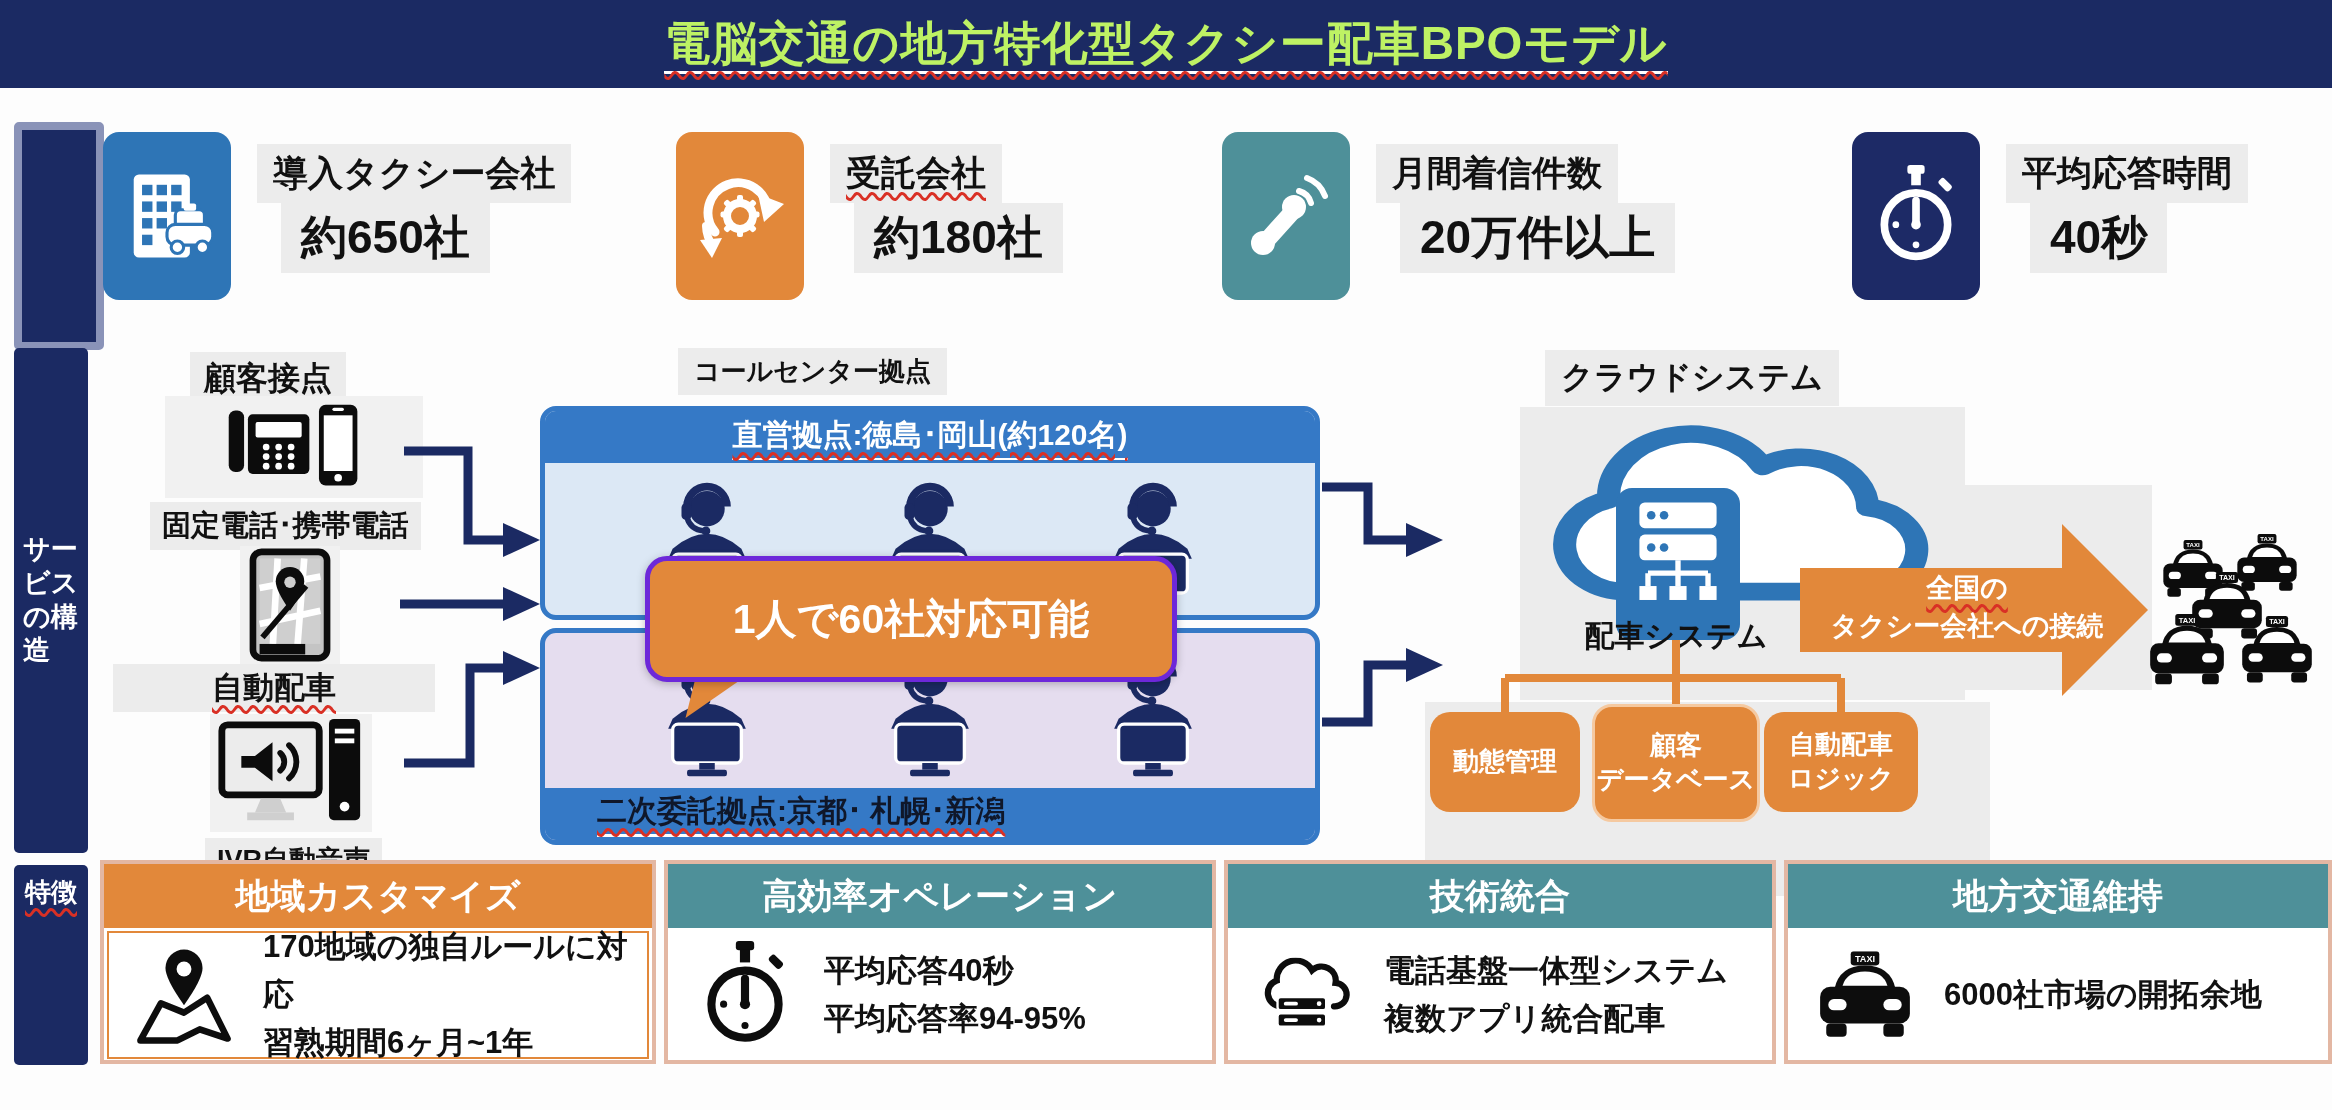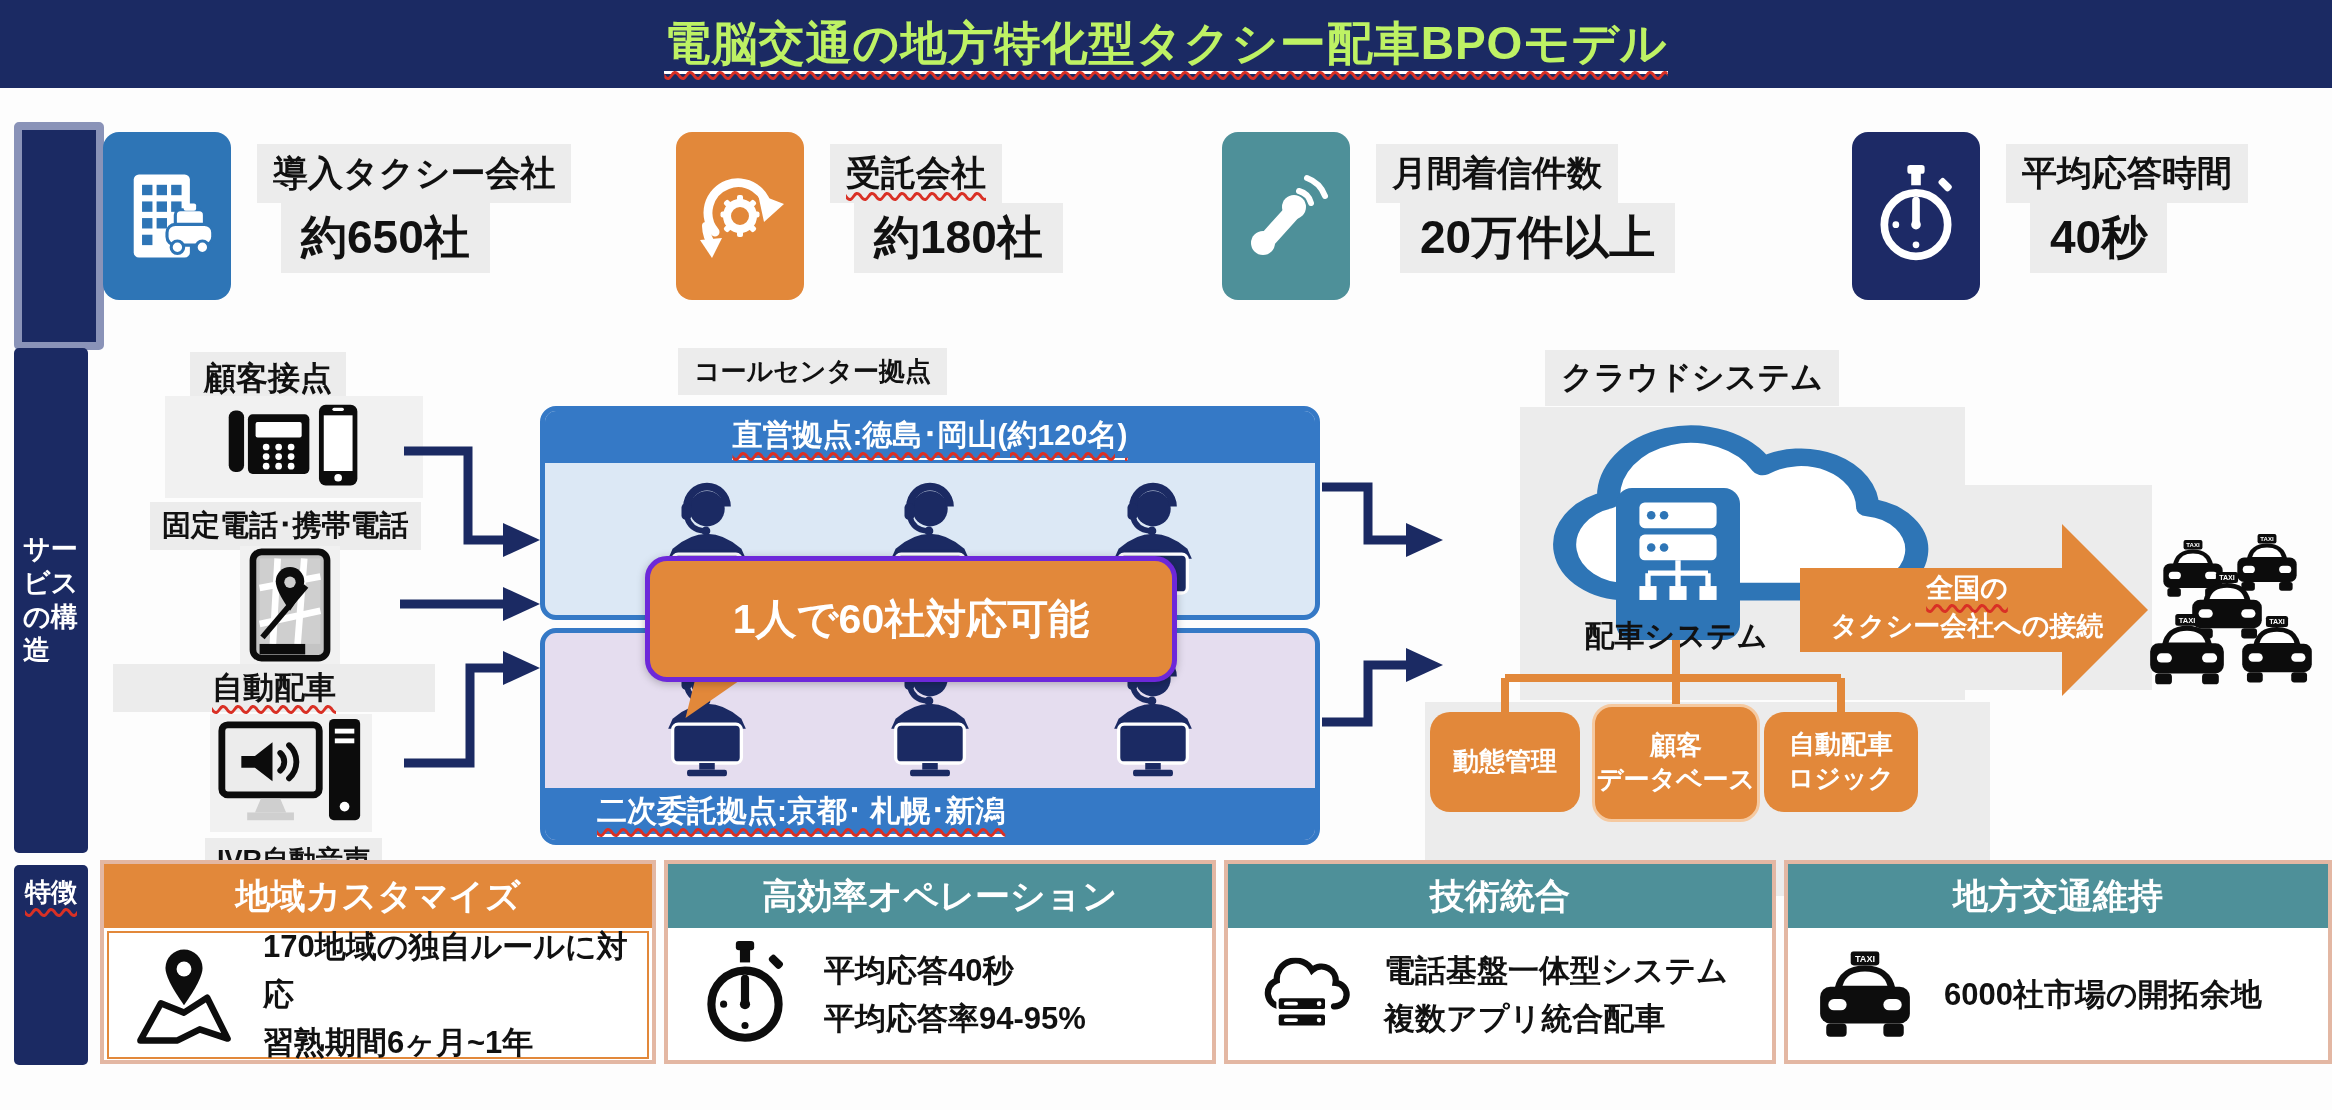--- a/index.html
+++ b/index.html
@@ -40,21 +40,21 @@
   .tp-band{left:113px;top:664px;width:322px;height:48px;background:#ececec;font-weight:700;font-size:31px;}
   .tp-ivr{left:210px;top:714px;width:162px;height:118px;}
   .tp-lab3{left:205px;top:838px;font-size:27px;padding:4px 12px;}
   
   .cc-title{left:678px;top:348px;font-size:26px;padding:6px 16px;}
   .ccbox{border:5px solid #3579c6;border-radius:16px;overflow:hidden;box-sizing:border-box;}
   .boxA{left:540px;top:406px;width:780px;height:214px;background:#dce8f5;}
   .boxB{left:540px;top:628px;width:780px;height:217px;background:#e5ddef;display:flex;flex-direction:column;}
   .cc-head{height:52px;background:#3579c6;color:#fff;font-size:30px;font-weight:700;display:flex;align-items:center;justify-content:center;}
   .cc-head .wu{border-bottom-width:2px;}
-  .cc-foot{height:52px;background:#3579c6;color:#ffffff;font-size:30px;font-weight:700;display:flex;align-items:center;padding-left:52px;margin-top:auto;}
+  .cc-foot{height:52px;background:#3579c6;color:#0f172a;font-size:30px;font-weight:700;display:flex;align-items:center;padding-left:52px;margin-top:auto;}
   .cc-ops{display:flex;justify-content:space-around;align-items:flex-end;padding:8px 50px 0 50px;}
   .op{width:122px;height:142px;color:#1b2a63;}
   .callout{left:645px;top:556px;width:522px;height:116px;background:#e2883a;border:5px solid #6d28d9;border-radius:22px;
            color:#fff;font-size:41px;font-weight:700;z-index:6;box-shadow:0 2px 8px rgba(0,0,0,.25);}
   .callout-tail{left:692px;top:666px;width:0;height:0;border-left:62px solid #e2883a;border-bottom:52px solid transparent;
                 transform:skewX(-14deg);z-index:5;}
   
   .panel{background:#ececec;}
   
   .cl-title{left:1545px;top:350px;font-size:32px;padding:6px 16px;}

